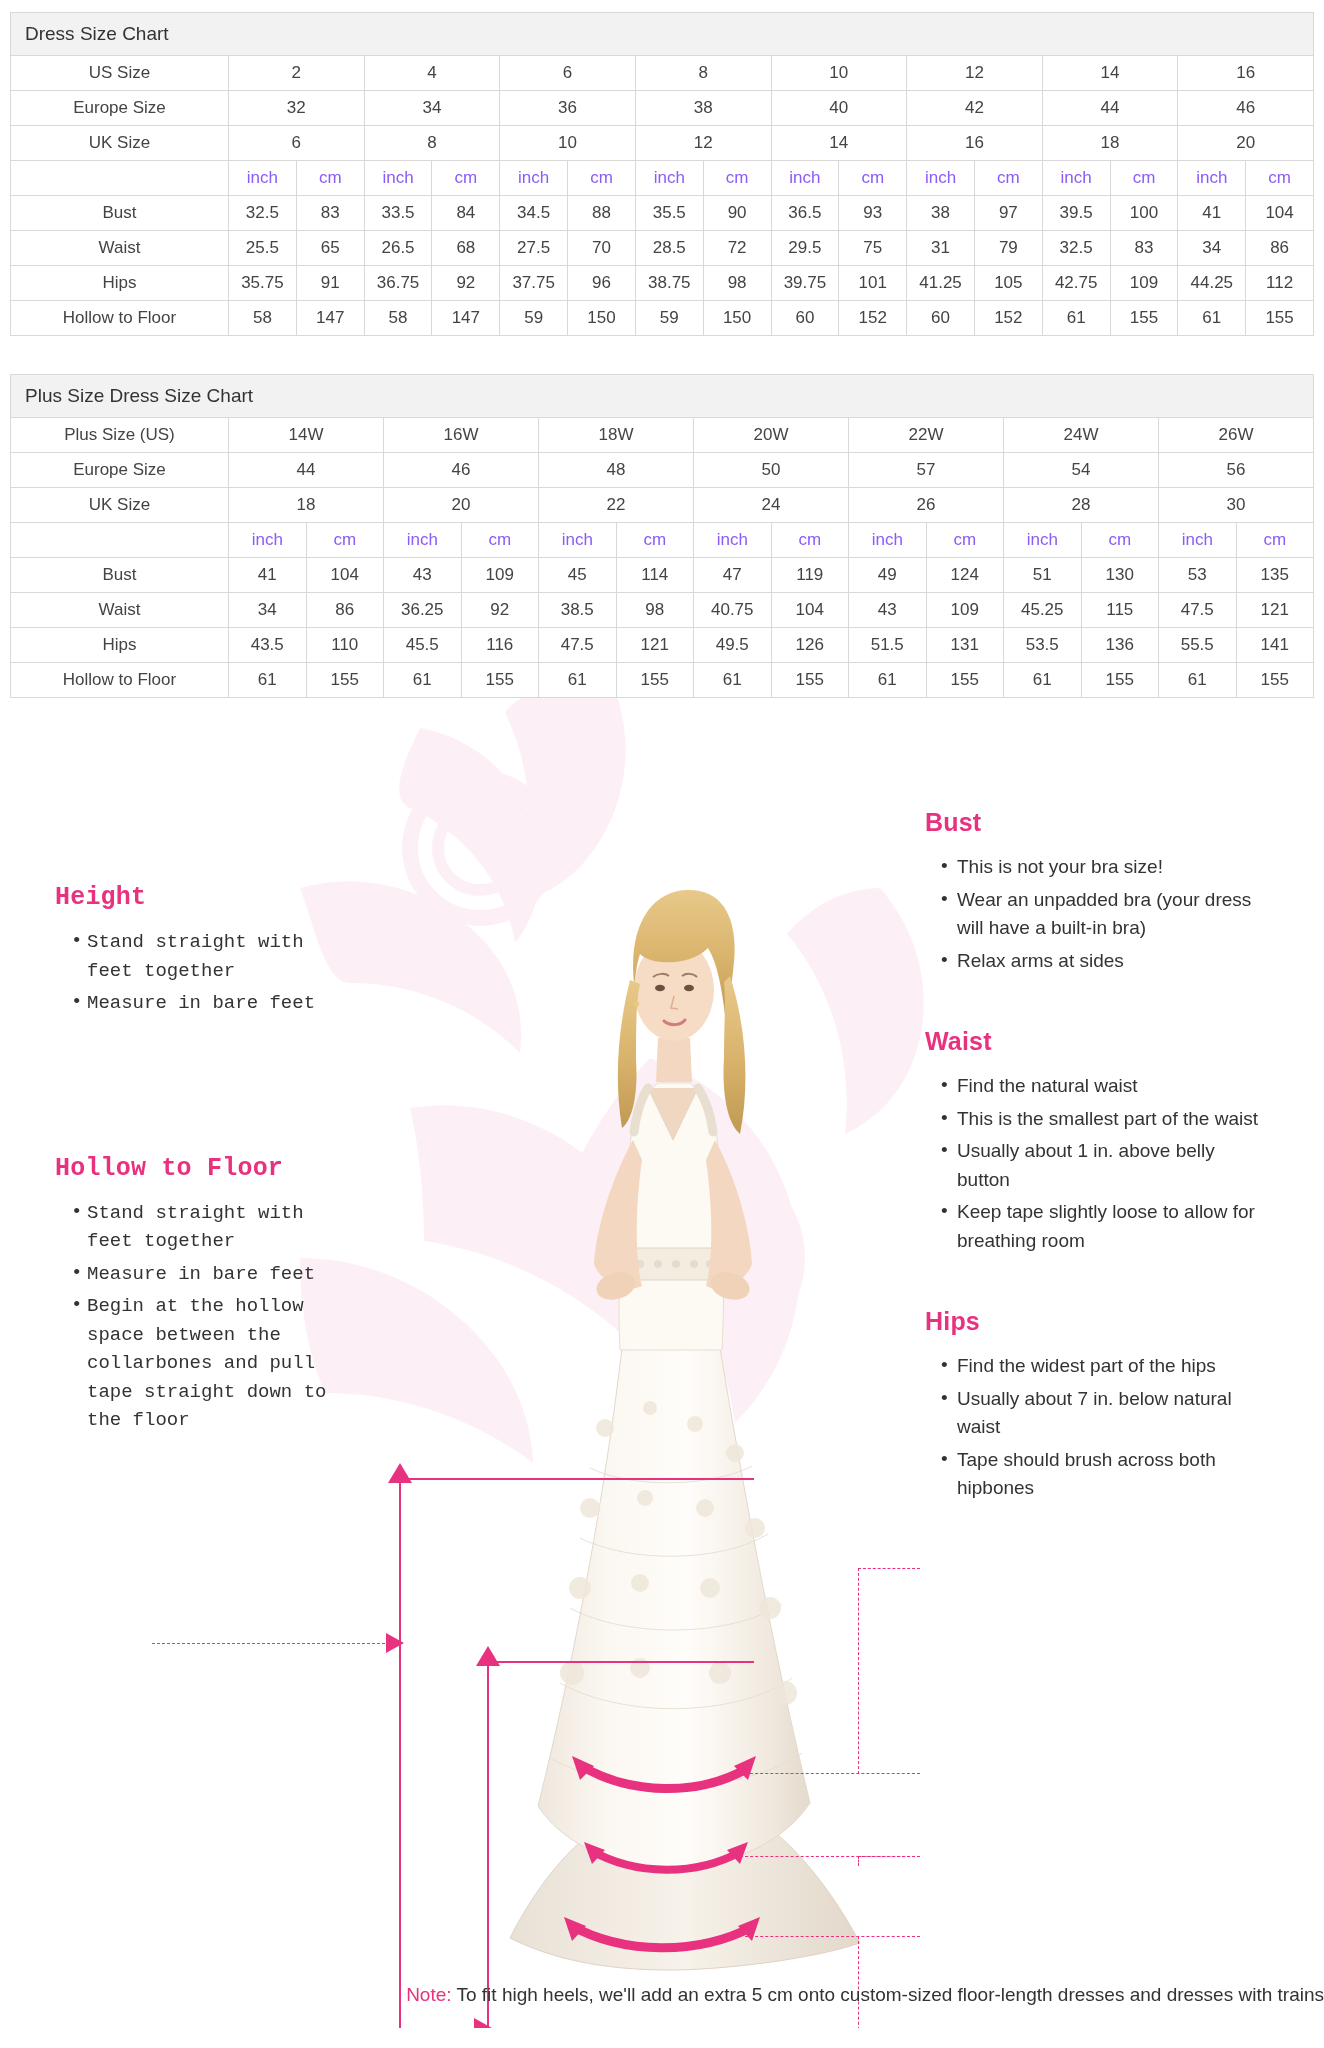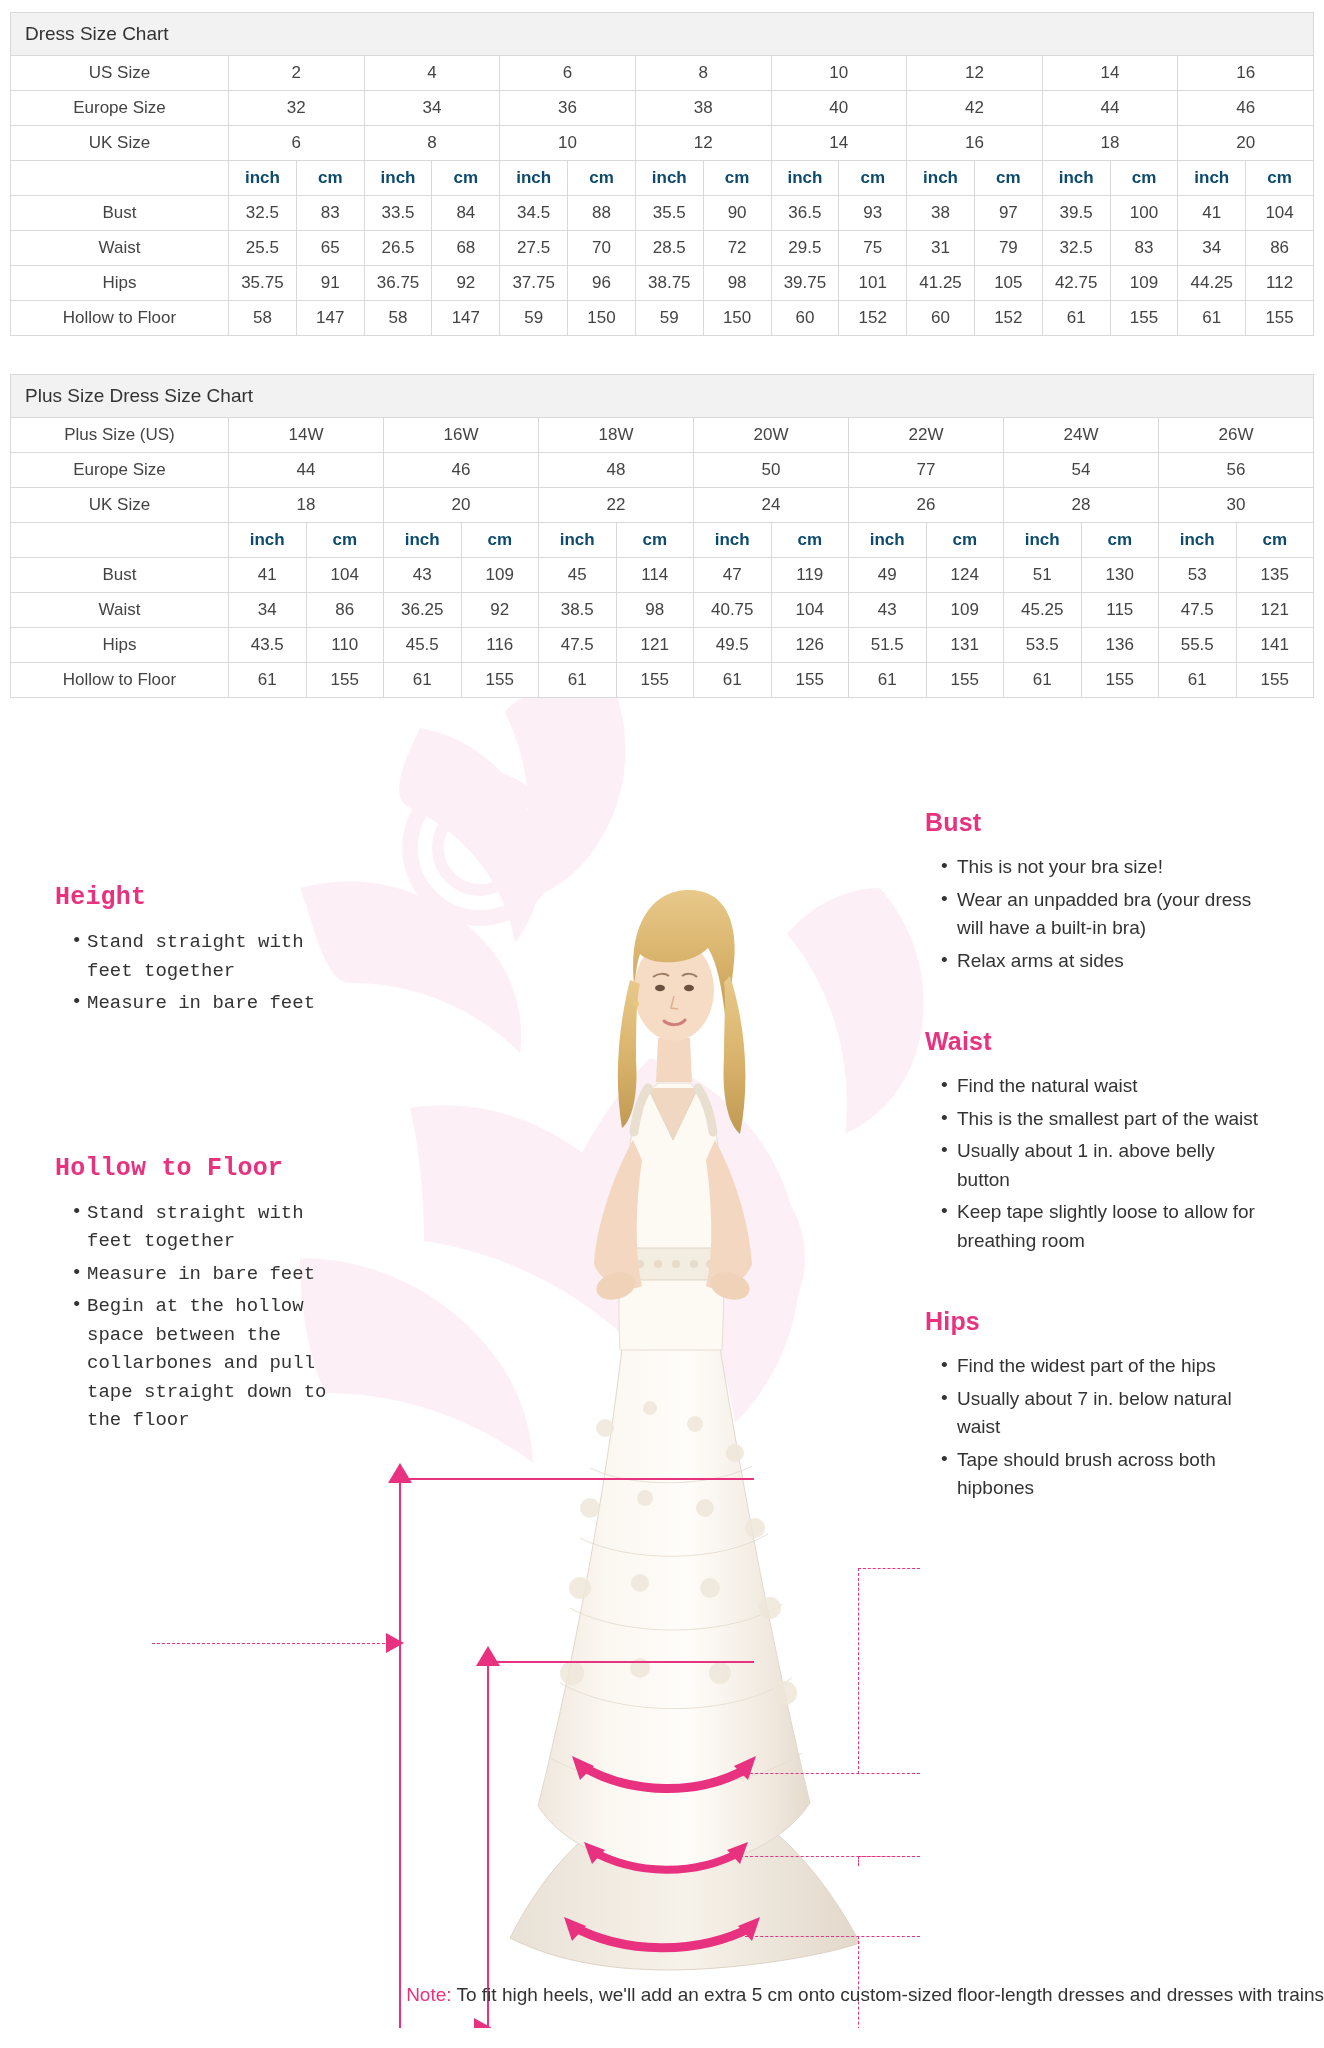--- a/index.html
+++ b/index.html
@@ -38,21 +38,21 @@
     text-align: center;
     padding: 6px 2px;
     height: 35px;
     background: #fff;
   }
   table.size-table td.rowhead {
     width: 218px;
     text-align: center;
     color: #444;
   }
-  table.size-table td.unit { color: #0c4a6e; font-weight: bold; }
+  table.size-table td.unit { color: #8b5cf6; }
   .spacer-18 { height: 26px; }
 
   
   .illus {
     position: relative;
     width: 1324px;
     height: 1330px;
     overflow: hidden;
   }
   .watermark {
@@ -289,21 +289,21 @@
             <td colspan="2">22W</td>
             <td colspan="2">24W</td>
             <td colspan="2">26W</td>
           </tr>
           <tr>
             <td class="rowhead">Europe Size</td>
             <td colspan="2">44</td>
             <td colspan="2">46</td>
             <td colspan="2">48</td>
             <td colspan="2">50</td>
-            <td colspan="2">77</td>
+            <td colspan="2">57</td>
             <td colspan="2">54</td>
             <td colspan="2">56</td>
           </tr>
           <tr>
             <td class="rowhead">UK Size</td>
             <td colspan="2">18</td>
             <td colspan="2">20</td>
             <td colspan="2">22</td>
             <td colspan="2">24</td>
             <td colspan="2">26</td>

